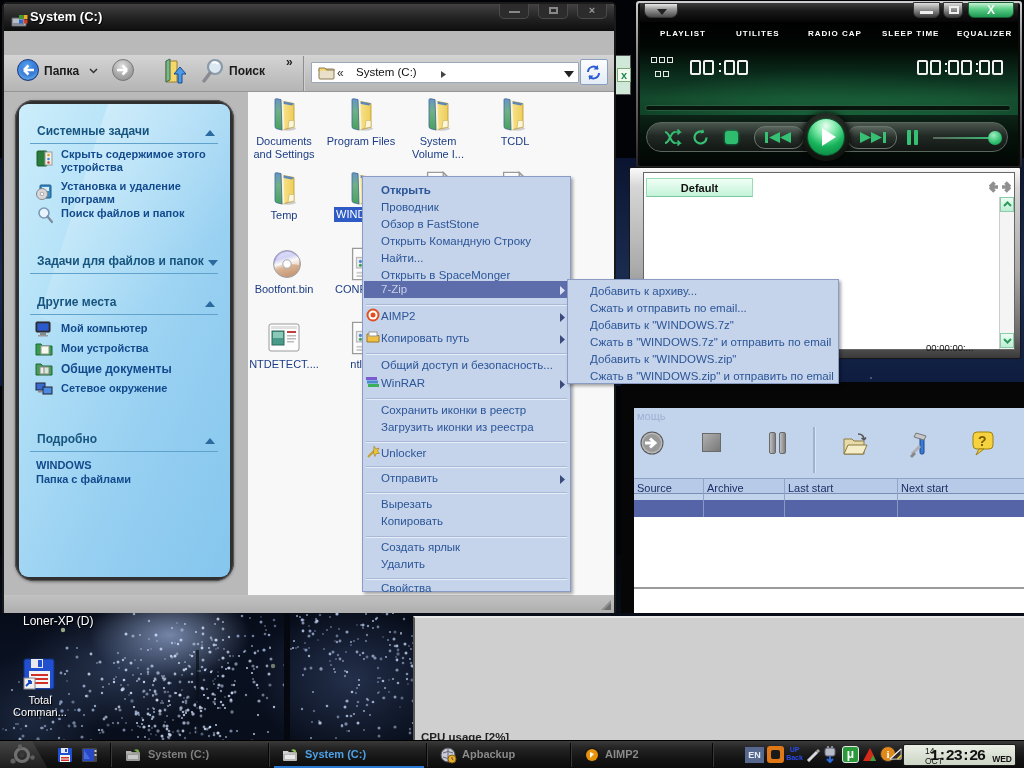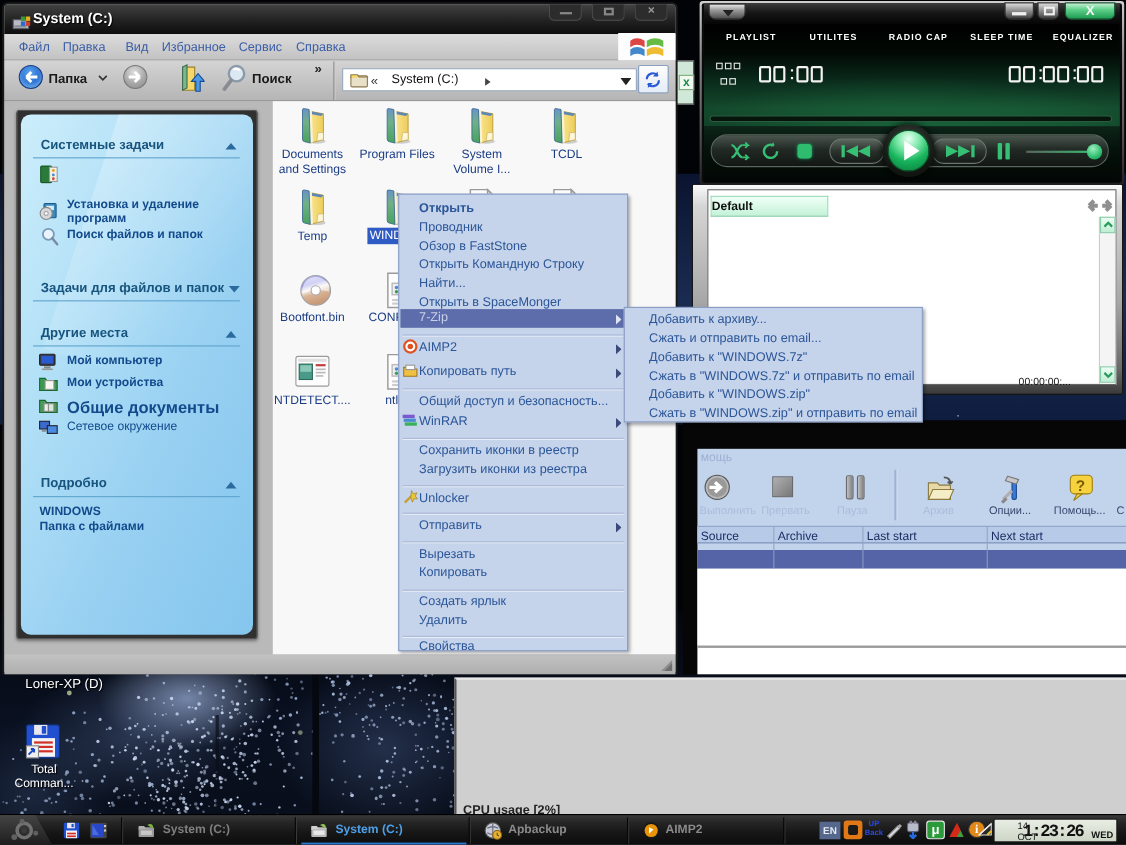--- a/index.html
+++ b/index.html
@@ -753,29 +753,20 @@
     <rect x="12" y="6" width="4" height="18" rx="1.5" fill="#3a7ad4" stroke="#1a4a90"></rect>
     <path d="M8 3 l10 3 -2 4 -10 -3 z" fill="#c8c8cc" stroke="#777"></path>
     <path d="M4 24 l8 -8" stroke="#b0b0b4" stroke-width="3"></path>
     <path d="M2 26 l4 -4 2 2 -4 4 z" fill="#888"></path>
    </svg>
    <svg class="abs" style="left:336px;top:22px" width="26" height="28" viewBox="0 0 26 28">
     <rect x="3" y="2" width="20" height="17" rx="4" fill="#f5d23e" stroke="#a08010"></rect>
     <path d="M9 19 l-3 6 8 -6 z" fill="#f5d23e" stroke="#a08010"></path>
     <text x="8" y="16" font-size="14" font-weight="bold" fill="#7a5c00">?</text>
    </svg>
-   <div class="abs" style="left:0px;top:51px;width:390px;height:16px;font-size:10px;color:#a9bdda">
-    <span class="abs" style="left:2px">Выполнить</span>
-          <span class="abs" style="left:58px">Прервать</span>
-    <span class="abs" style="left:127px">Пауза</span>
-          <span class="abs" style="left:205px">Архив</span>
-    <span class="abs" style="left:265px;color:#36476e">Опции...</span>
-          <span class="abs" style="left:324px;color:#36476e">Помощь...</span>
-          <span class="abs" style="left:381px;color:#36476e">С</span>
-   </div>
 
    <div class="abs" style="left:0px;top:70px;width:390px;height:16px;background:#b7cbe9;border-top:1px solid #8fa3c6;border-bottom:1px solid #7a8eb5;font-size:11px;color:#1d2e63">
     <span class="abs" style="left:3px;top:3px">Source</span>
           <span class="abs" style="left:73px;top:3px">Archive</span>
     <span class="abs" style="left:154px;top:3px">Last start</span>
           <span class="abs" style="left:267px;top:3px">Next start</span>
     <span class="abs" style="left:69px;top:0;width:1px;height:22px;background:#93a5c6"></span>
     <span class="abs" style="left:150px;top:0;width:1px;height:22px;background:#93a5c6"></span>
     <span class="abs" style="left:263px;top:0;width:1px;height:22px;background:#93a5c6"></span>
    </div>
@@ -865,21 +856,21 @@
   <div class="abs" style="left:171px;top:117px;width:38px;height:38px;border-radius:50%;background:radial-gradient(circle at 50% 20%,#eafff2,#7ce8a8 30%,#17b45c 60%,#0a7a3c 100%);border:1px solid #0a5a30"></div>
   <div class="abs" style="left:186px;top:127px;width:0;height:0;border-top:9px solid transparent;border-bottom:9px solid transparent;border-left:14px solid #fff"></div>
   <div class="abs" style="left:271px;top:129px;width:4px;height:15px;background:#35c073;border-radius:1px"></div>
   <div class="abs" style="left:278px;top:129px;width:4px;height:15px;background:#35c073;border-radius:1px"></div>
   <div class="abs" style="left:297px;top:136px;width:64px;height:2px;background:linear-gradient(90deg,#5a665e,#35c073)"></div>
   <div class="abs" style="left:352px;top:130px;width:14px;height:14px;border-radius:50%;background:radial-gradient(circle at 40% 30%,#9df0c0,#2ebd6e 60%,#148a4a)"></div>
  </div>
 
  <div class="abs" style="left:629px;top:167px;width:392px;height:192px;background:linear-gradient(180deg,#fafafa,#d6d6d6 10%,#a8a8a8 55%,#6a6a6a 88%,#3a3a3a);border:1px solid #161616;border-radius:2px">
   <div class="abs" style="left:13px;top:4px;width:372px;height:178px;background:#fff;border:1px solid #666"></div>
-  <div class="abs" style="left:16px;top:10px;width:107px;height:19px;background:linear-gradient(180deg,#f0fff6,#c4f2d8);border:1px solid #9adbb8;border-bottom-color:#7ac8a0;font-size:11px;font-weight:bold;color:#111;text-align:left;line-height:18px">Default</div>
+  <div class="abs" style="left:16px;top:10px;width:107px;height:19px;background:linear-gradient(180deg,#f0fff6,#c4f2d8);border:1px solid #9adbb8;border-bottom-color:#7ac8a0;font-size:11px;font-weight:bold;color:#111;text-align:center;line-height:18px">Default</div>
   <svg class="abs" style="left:355px;top:12px" width="30" height="14" viewBox="0 0 30 14">
    <path d="M13 7 L5 7 M5 7 l4.5 -4.5 M5 7 l4.5 4.5" stroke="#909090" stroke-width="3.6" fill="none"></path>
    <path d="M17 7 L25 7 M25 7 l-4.5 -4.5 M25 7 l-4.5 4.5" stroke="#909090" stroke-width="3.6" fill="none"></path>
   </svg>
   <div class="abs" style="left:369px;top:29px;width:15px;height:152px;background:#f4f4f4;border-left:1px solid #ccc">
    <div class="abs" style="left:0px;top:0px;width:14px;height:15px;background:linear-gradient(180deg,#ecfdf4,#bfeed4);border:1px solid #8acCA8"></div>
    <svg class="abs" style="left:3px;top:4px" width="9" height="7">
           <path d="M1 5 L4.5 1.5 8 5" stroke="#2a9a5c" stroke-width="2" fill="none"></path>
         </svg>
    <div class="abs" style="left:0px;top:136px;width:14px;height:15px;background:linear-gradient(180deg,#ecfdf4,#bfeed4);border:1px solid #8acca8"></div>
@@ -906,35 +897,20 @@
   </svg>
   <div class="abs" style="left:26px;top:5px;color:#fff;font-weight:bold;font-size:13px;text-shadow:1px 1px 1px #000">System (C:)</div>
   <div class="abs" style="left:495px;top:0;width:30px;height:15px;background:#2c2c2c;border:1px solid #4a4a4a;border-top:none;border-radius:0 0 5px 5px">
         <div class="abs" style="left:9px;top:7px;width:11px;height:2px;background:#888"></div>
       </div>
   <div class="abs" style="left:534px;top:0;width:30px;height:15px;background:#2c2c2c;border:1px solid #4a4a4a;border-top:none;border-radius:0 0 5px 5px">
         <div class="abs" style="left:10px;top:3px;width:9px;height:7px;border:2px solid #888"></div>
       </div>
   <div class="abs" style="left:573px;top:0;width:30px;height:15px;background:#2c2c2c;border:1px solid #4a4a4a;border-top:none;border-radius:0 0 5px 5px;color:#999;font-size:11px;font-weight:bold;text-align:center;line-height:13px">×</div>
 
-  <div class="abs" style="left:0;top:27px;width:610px;height:24px;background:linear-gradient(180deg,#dcdcdc,#c2c2c2);border-bottom:1px solid #a8a8a8;font-size:11.5px;color:#3a5ea8">
-   <span class="abs" style="left:13px;top:6px">Файл</span>
-        <span class="abs" style="left:53px;top:6px">Правка</span>
-   <span class="abs" style="left:110px;top:6px">Вид</span>
-        <span class="abs" style="left:143px;top:6px">Избранное</span>
-   <span class="abs" style="left:213px;top:6px">Сервис</span>
-        <span class="abs" style="left:265px;top:6px">Справка</span>
-   <div class="abs" style="left:558px;top:-1px;width:52px;height:25px;background:#fdfdfd"></div>
-   <svg class="abs" style="left:568px;top:2px" width="32" height="21" viewBox="0 0 32 21">
-    <path d="M1 4 C5 1 9 1 14 4 L14 10 C9 7 5 7 1 10 z" fill="#d44"></path>
-    <path d="M16 4 C21 1 26 1 31 4 L31 10 C26 7 21 7 16 10 z" fill="#6b4"></path>
-    <path d="M1 12 C5 9 9 9 14 12 L14 18 C9 15 5 15 1 18 z" fill="#48c"></path>
-    <path d="M16 12 C21 9 26 9 31 12 L31 18 C26 15 21 15 16 18 z" fill="#eb3"></path>
-   </svg>
-  </div>
 
   <div class="abs" style="left:0;top:51px;width:610px;height:37px;background:linear-gradient(180deg,#d4d4d4,#b5b5b5);border-bottom:1px solid #969696">
    <div class="abs" style="left:13px;top:4px;width:22px;height:22px;border-radius:50%;background:radial-gradient(circle at 45% 30%,#5aa8f0,#2a6ad0 55%,#1a4aa8 100%);border:1px solid #1a3a80;box-shadow:inset 0 -3px 4px rgba(140,220,255,.6)"></div>
    <svg class="abs" style="left:17px;top:9px" width="14" height="12">
           <path d="M13 6 L3 6 M3 6 l4.5 -4.5 M3 6 l4.5 4.5" stroke="#fff" stroke-width="2.6" fill="none"></path>
         </svg>
    <div class="abs" style="left:40px;top:9px;font-size:12px;font-weight:bold;color:#1a1a1a">Папка</div>
    <svg class="abs" style="left:85px;top:13px" width="9" height="6">
           <path d="M1 1 l3.5 3.5 3.5 -3.5" stroke="#333" stroke-width="1.5" fill="none"></path>
         </svg>
@@ -979,35 +955,36 @@
 
   <div class="abs" style="left:0;top:88px;width:610px;height:503px;background:#b9b9b9"></div>
   <div class="abs" style="left:244px;top:88px;width:366px;height:503px;background:#f8f8f8"></div>
   <div class="abs" style="left:0;top:591px;width:610px;height:18px;background:linear-gradient(180deg,#c2c2c2,#aeaeae)">
    <svg class="abs" style="left:596px;top:4px" width="12" height="12">
           <path d="M11 1 L11 11 L1 11 z" fill="#8e8e8e"></path>
           <path d="M11 4 L11 11 L4 11 z" fill="#6e6e6e"></path>
         </svg>
   </div>
 
-  <div class="abs" style="left:11px;top:96px;width:219px;height:481px;background:#303030;border-radius:3px;box-shadow:inset 0 0 0 1px #555,0 1px 3px rgba(0,0,0,.4)">
+  <div class="abs" style="left:11px;top:96px;width:219px;height:481px;background:#303030;border-radius:19px;box-shadow:inset 0 0 0 1px #555,0 1px 3px rgba(0,0,0,.4)">
    <div class="abs" style="left:4px;top:4px;width:211px;height:473px;border-radius:9px;overflow:hidden;background:linear-gradient(115deg,#cdeefb 0%,#b2e0f7 30%,#96cff1 65%,#85c6ee 100%)">
     <div class="abs" style="left:60px;top:-40px;width:260px;height:300px;background:linear-gradient(115deg,rgba(255,255,255,.35),rgba(255,255,255,0) 55%);transform:rotate(18deg)"></div>
     <div class="abs" style="left:18px;top:20px;font-size:12px;font-weight:bold;color:#17547e">Системные задачи</div>
     <svg class="abs" style="left:185px;top:25px" width="12" height="8">
             <path d="M6 1 L11 7 L1 7 z" fill="#2a6a9e"></path>
           </svg>
     <div class="abs" style="left:11px;top:39px;width:188px;height:1px;background:#5fa3cc"></div>
     <svg class="abs" style="left:17px;top:46px" width="17" height="17" viewBox="0 0 17 17">
             <rect x="1" y="1" width="10" height="15" rx="1" fill="#2a7a3a" stroke="#1a5a28"></rect>
             <rect x="9" y="2" width="7" height="13" fill="#f0f0e8" stroke="#999"></rect>
             <circle cx="12.5" cy="5" r="1.3" fill="#e8a020"></circle>
             <circle cx="12.5" cy="9" r="1.3" fill="#4a8ad0"></circle>
             <circle cx="12.5" cy="12.5" r="1.3" fill="#d04a3a"></circle>
           </svg>
+    <div class="abs" style="left:42px;top:44px;font-size:11px;font-weight:bold;color:#124a8c;line-height:13px">Скрыть содержимое этого<br>устройства</div>
     <svg class="abs" style="left:16px;top:78px" width="18" height="18" viewBox="0 0 18 18">
             <rect x="5" y="3" width="11" height="13" rx="1" fill="#3a8ac0" stroke="#1a5a8a"></rect>
             <rect x="7" y="5" width="7" height="4" fill="#d8ecf8"></rect>
             <circle cx="7" cy="12" r="5.5" fill="#d8d8dc" stroke="#888"></circle>
             <circle cx="7" cy="12" r="1.8" fill="#f8f8f8" stroke="#aaa"></circle>
           </svg>
     <div class="abs" style="left:42px;top:76px;font-size:11px;font-weight:bold;color:#124a8c;line-height:13px">Установка и удаление<br>программ</div>
     <svg class="abs" style="left:17px;top:102px" width="18" height="18" viewBox="0 0 18 18">
             <circle cx="8" cy="7" r="5" fill="#e8f4fc" stroke="#7a9ab8" stroke-width="1.6"></circle>
             <path d="M11.5 10.5 L16 16" stroke="#7a8aa0" stroke-width="2.2" stroke-linecap="round"></path>
@@ -1033,27 +1010,27 @@
     <svg class="abs" style="left:16px;top:237px" width="18" height="16" viewBox="0 0 18 16">
             <path d="M1 14 l0 -11 5 0 1.5 2 9.5 0 0 9 z" fill="#3a9a50" stroke="#1a6a30"></path>
             <rect x="6" y="5" width="8" height="8" fill="#f8f8f0" stroke="#999"></rect>
           </svg>
     <div class="abs" style="left:42px;top:238px;font-size:11px;font-weight:bold;color:#124a8c">Мои устройства</div>
     <svg class="abs" style="left:16px;top:257px" width="18" height="16" viewBox="0 0 18 16">
             <path d="M1 14 l0 -11 5 0 1.5 2 9.5 0 0 9 z" fill="#4a9a5a" stroke="#1a6a30"></path>
             <rect x="5" y="6" width="5" height="7" fill="#e8f0e8" stroke="#888"></rect>
             <rect x="9" y="6" width="5" height="7" fill="#d8e8d8" stroke="#888"></rect>
           </svg>
-    <div class="abs" style="left:42px;top:258px;font-size:15px;font-weight:bold;color:#124a8c">Общие документы</div>
+    <div class="abs" style="left:42px;top:258px;font-size:12px;font-weight:bold;color:#124a8c">Общие документы</div>
     <svg class="abs" style="left:16px;top:277px" width="18" height="16" viewBox="0 0 18 16">
             <rect x="1" y="2" width="9" height="7" fill="#3a6ad0" stroke="#223"></rect>
             <rect x="8" y="6" width="9" height="7" fill="#4a8ae0" stroke="#223"></rect>
             <rect x="3" y="10" width="4" height="1.5" fill="#888"></rect>
           </svg>
-    <div class="abs" style="left:42px;top:278px;font-size:11px;font-weight:normal;color:#124a8c">Сетевое окружение</div>
+    <div class="abs" style="left:42px;top:278px;font-size:11px;font-weight:bold;color:#124a8c">Сетевое окружение</div>
     <div class="abs" style="left:18px;top:328px;font-size:12px;font-weight:bold;color:#17547e">Подробно</div>
     <svg class="abs" style="left:185px;top:333px" width="12" height="8">
             <path d="M6 1 L11 7 L1 7 z" fill="#2a6a9e"></path>
           </svg>
     <div class="abs" style="left:11px;top:347px;width:188px;height:1px;background:#5fa3cc"></div>
     <div class="abs" style="left:17px;top:355px;font-size:11px;font-weight:bold;color:#124a8c;line-height:13.5px">WINDOWS<br>Папка с файлами</div>
    </div>
   </div>
 
   <svg style="position:absolute;width:0;height:0">

